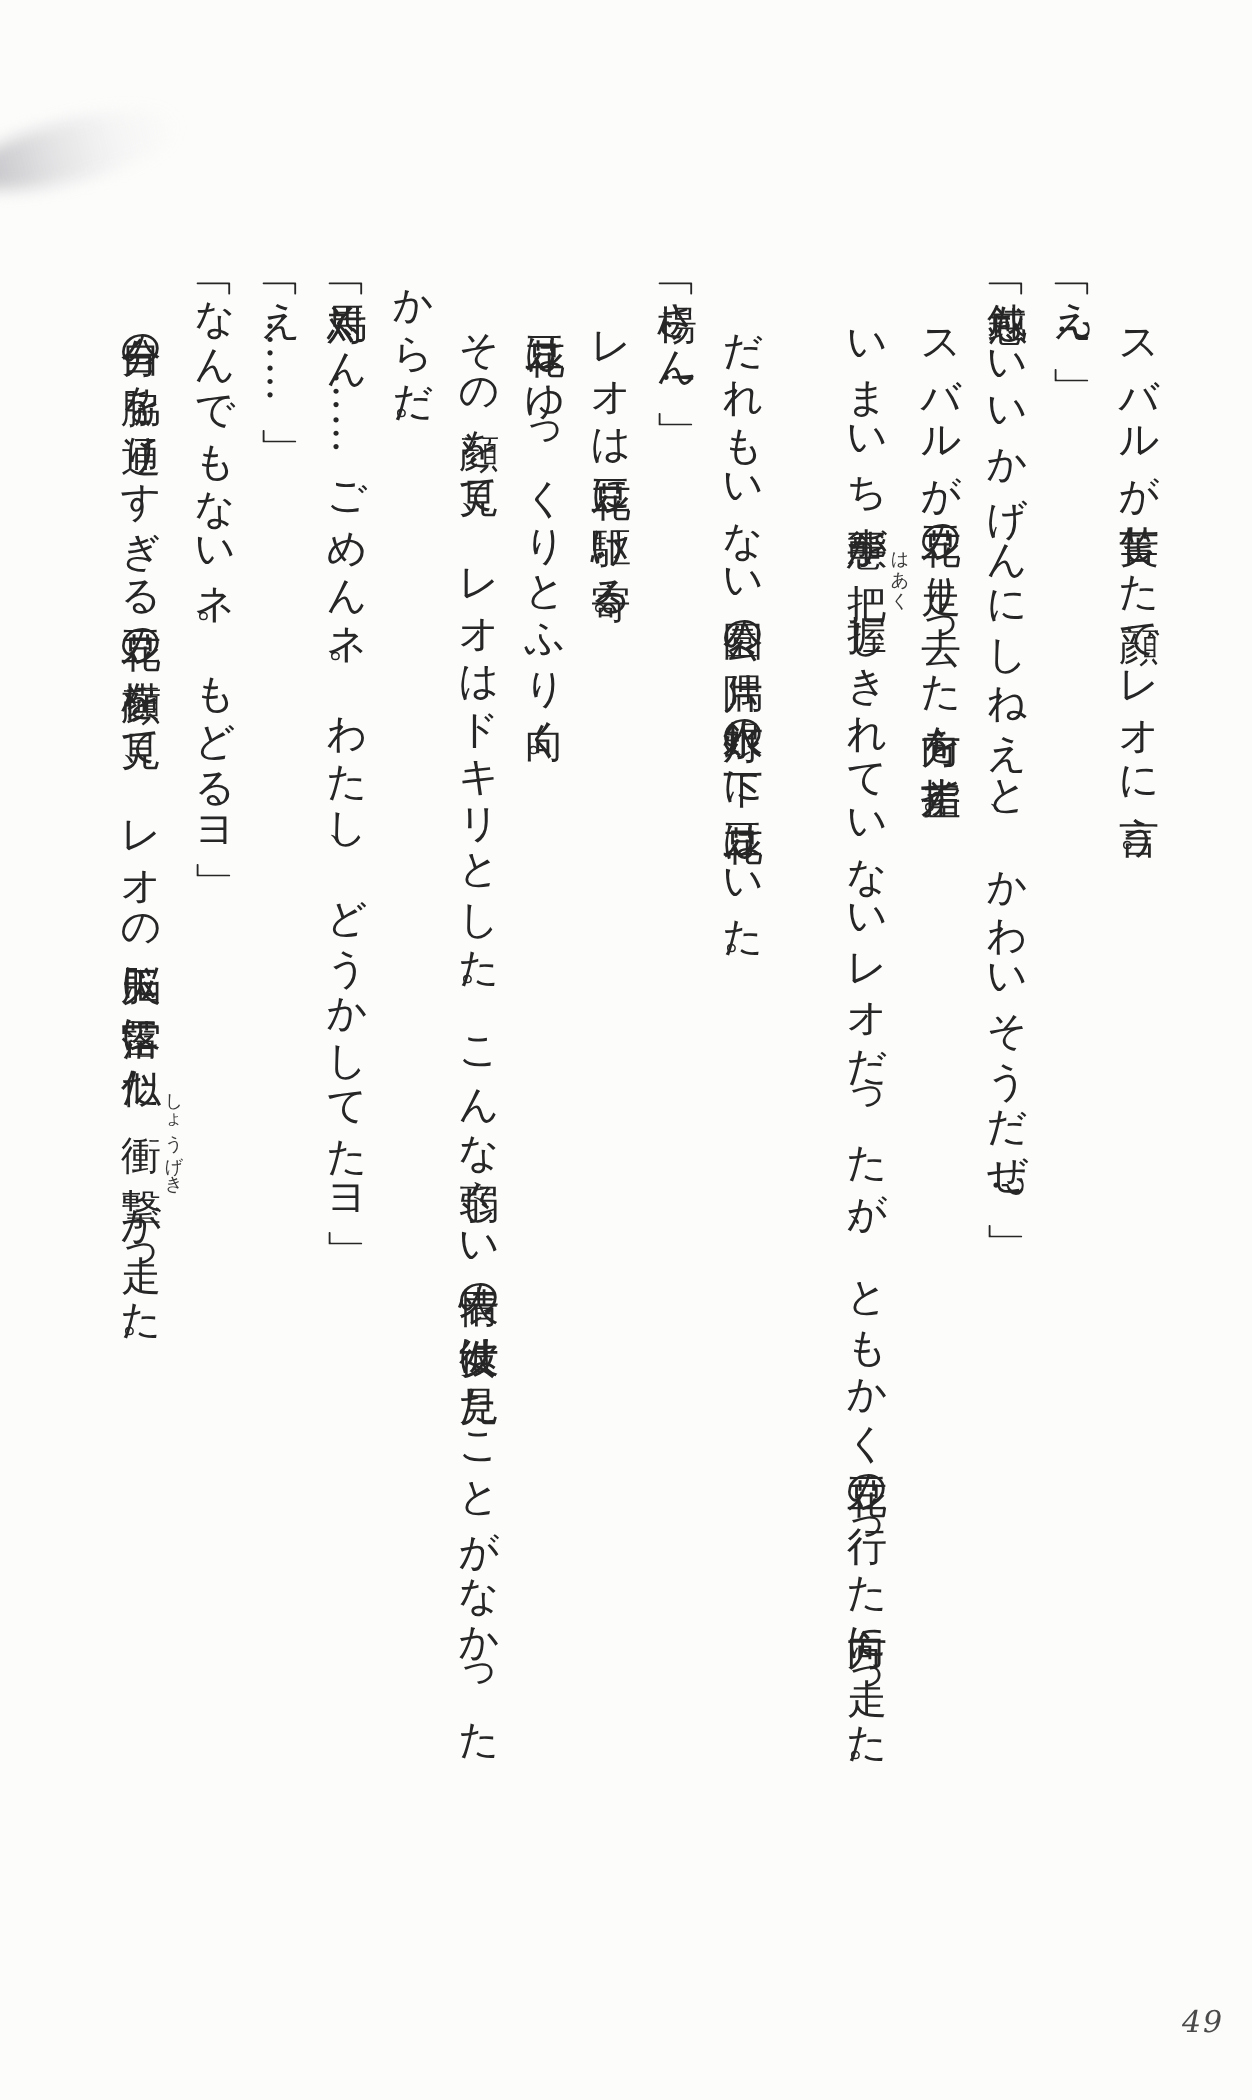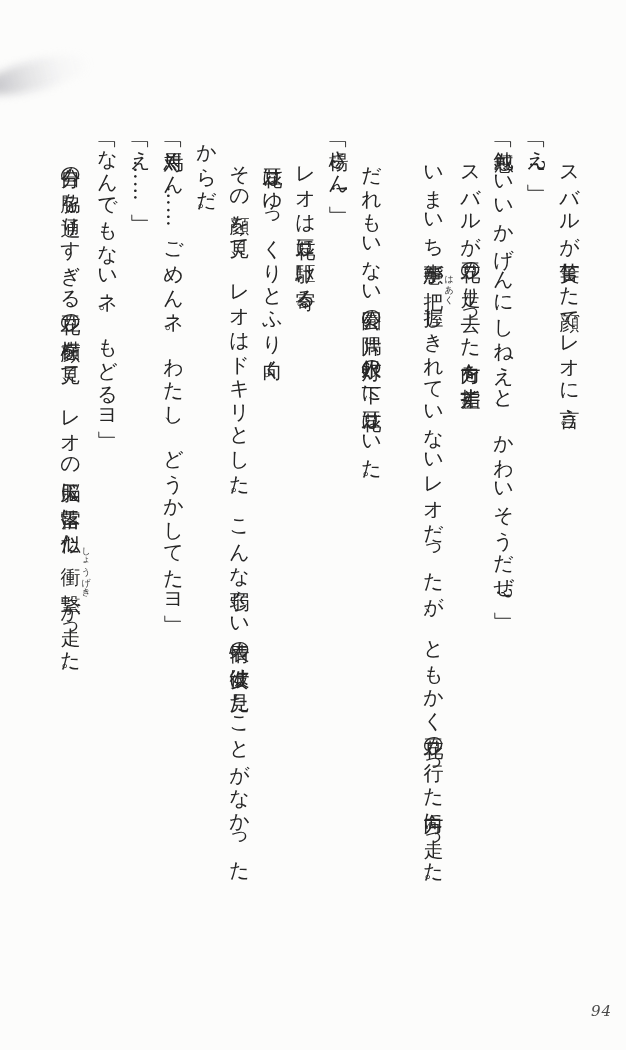--- a/index.html
+++ b/index.html
@@ -90,14 +90,14 @@
       <div class="col dialogue">「楊さん!」</div>
       <div class="col narrative">レオは豆花に駆け寄る。</div>
       <div class="col narrative">豆花はゆっくりとふり向く。</div>
       <div class="col narrative">その顔を見て、レオはドキリとした。こんな弱々しい表情の彼女は見たことがなかった</div>
       <div class="col continuation">からだ。</div>
       <div class="col dialogue">「対馬くん……ごめんネ。わたし、どうかしてたヨ」</div>
       <div class="col dialogue">「え……」</div>
       <div class="col dialogue">「なんでもないネ。もどるヨ」</div>
       <div class="col narrative">自分の脇を通りすぎる豆花の横顔を見て、レオの脳天に落雷に似た<ruby>衝撃<rt>しょうげき</rt></ruby>が走った。</div>
     </div>
-  <div class="page-number">94</div>
+  <div class="page-number">49</div>
 </div>
 
 </body></html>

